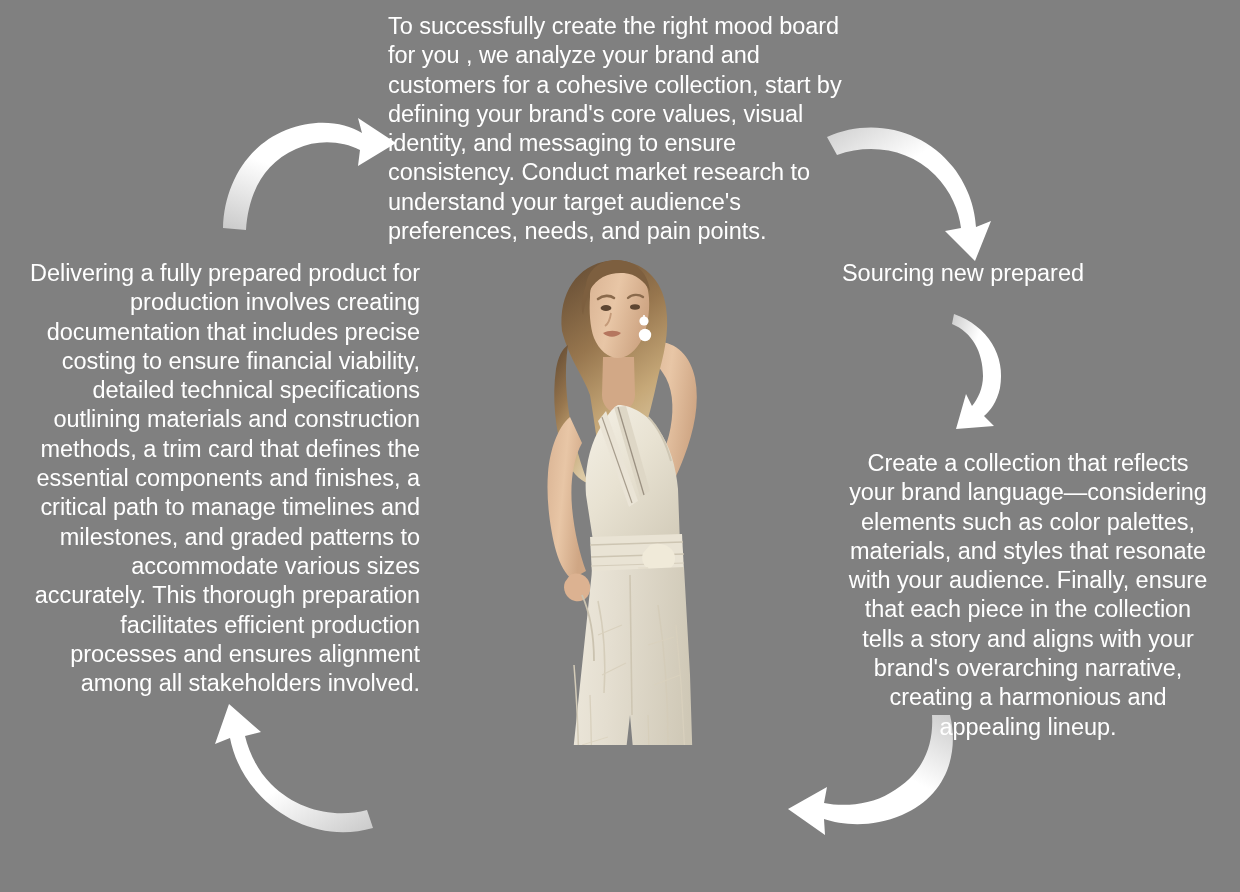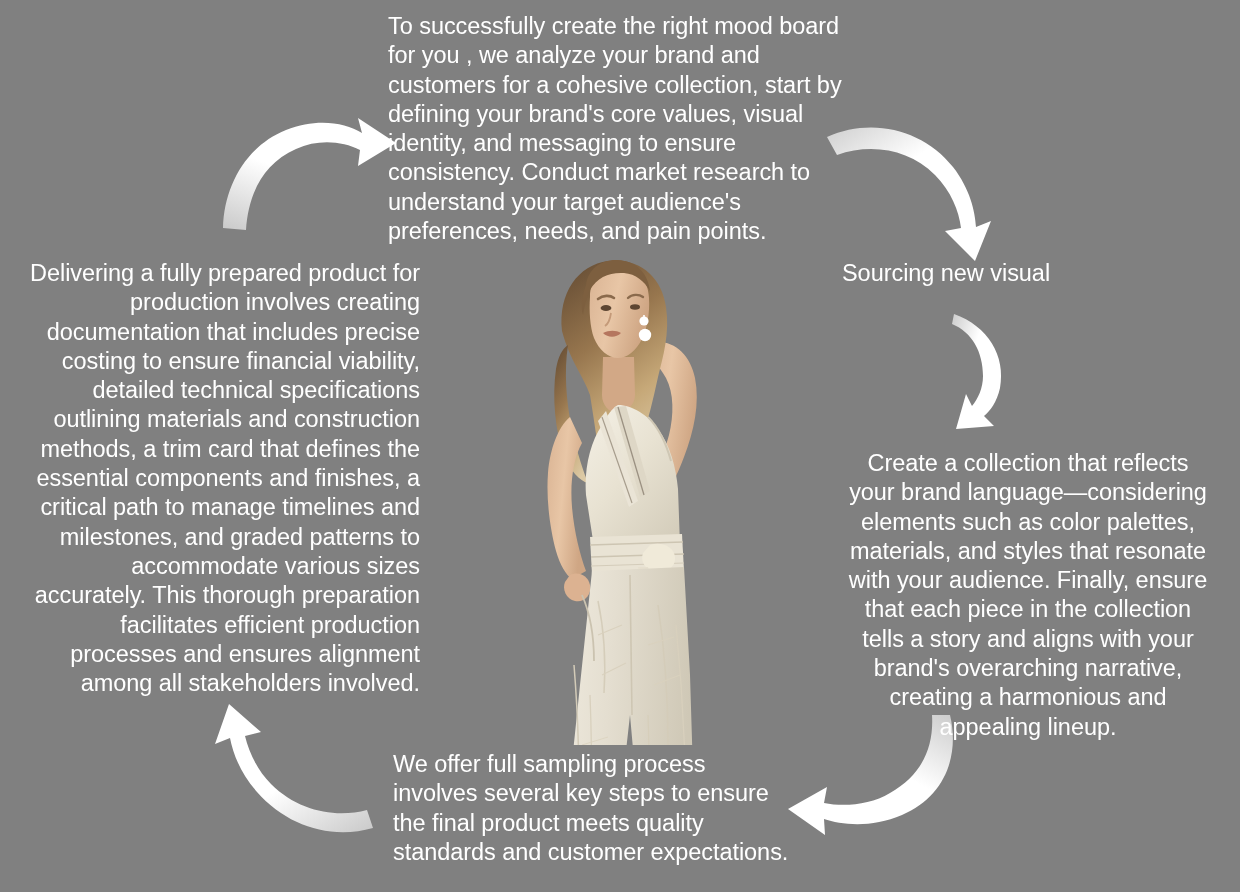--- a/index.html
+++ b/index.html
@@ -304,19 +304,18 @@
              L20 44 L34 4 L66 32 L50 36
              C54 52 62 70 76 84
              C104 112 142 118 172 110
              Z" fill="url(#shadeE)"></path>
   </svg>
 
   <div class="txt" id="text-top">To successfully create the right mood board for you , we analyze your brand and customers for a cohesive collection, start by defining your brand's core values, visual identity, and messaging to ensure consistency. Conduct market research to understand your target audience's preferences, needs, and pain points.</div>
 
   <div class="txt" id="text-left">Delivering a fully prepared product for production involves creating documentation that includes precise costing to ensure financial viability, detailed technical specifications outlining materials and construction methods, a trim card that defines the essential components and finishes, a critical path to manage timelines and milestones, and graded patterns to accommodate various sizes accurately. This thorough preparation facilitates efficient production processes and ensures alignment among all stakeholders involved.</div>
 
-  <div class="txt" id="text-right-label">Sourcing new visual</div>
+  <div class="txt" id="text-right-label">Sourcing new prepared</div>
 
   <div class="txt" id="text-right">Create a collection that reflects your brand language—considering elements such as color palettes, materials, and styles that resonate with your audience. Finally, ensure that each piece in the collection tells a story and aligns with your brand's overarching narrative, creating a harmonious and appealing lineup.</div>
 
-  <div class="txt" id="text-bottom">We offer full sampling process involves several key steps to ensure the final product meets quality standards and customer expectations.</div>
 
 </div>
 
 </body></html>

